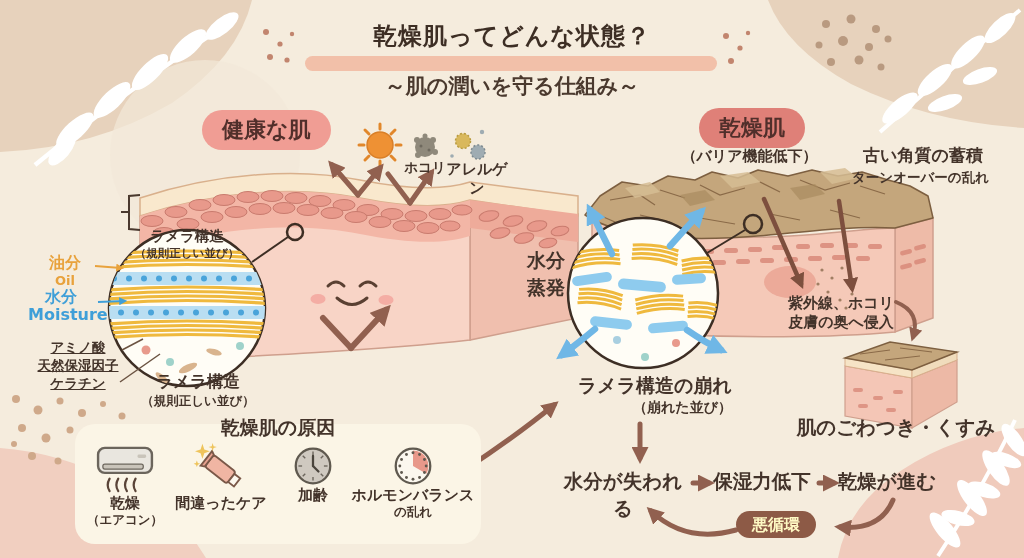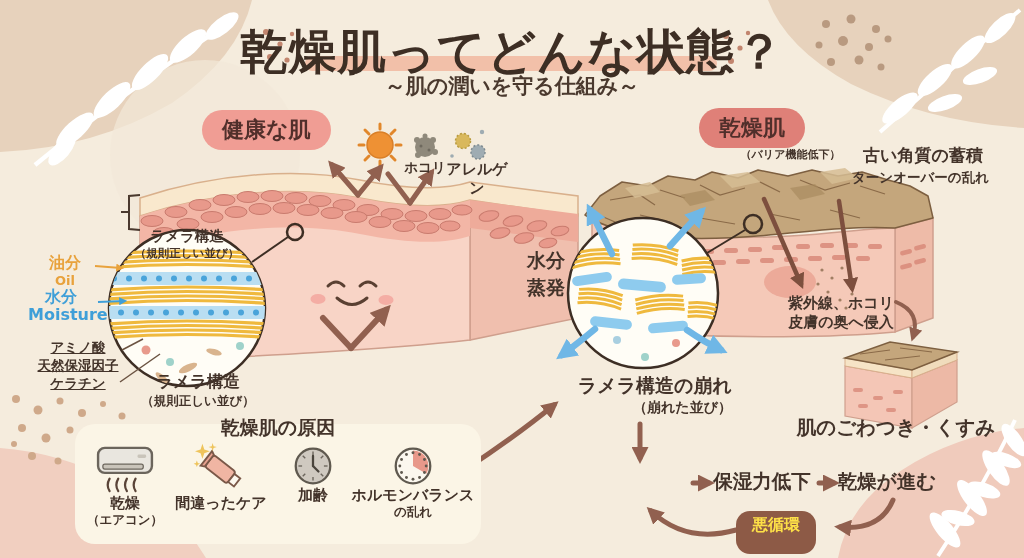--- a/index.html
+++ b/index.html
@@ -4,26 +4,26 @@
 <style>
   html,body{margin:0;padding:0;background:#ddd;}
   #canvas{position:relative;width:1024px;height:558px;background:#f5ecdd;overflow:hidden;
           font-family:"DejaVu Sans","Liberation Sans",sans-serif;color:#43332a;}
   #decor,#art{position:absolute;left:0;top:0;z-index:0;}
   #art{z-index:1;}
   .lab{position:absolute;z-index:2;}
   .ctr{text-align:center;}
   .b{font-weight:700;}
   #t-hl{left:305px;top:56px;width:412px;height:15px;background:#f2c0a9;border-radius:8px;}
-  #t-main{left:0;top:20px;width:1024px;text-align:center;font-size:48px;font-weight:700;letter-spacing:1px;color:#3d2e24;}
+  #t-main{left:0;top:20px;width:1024px;text-align:center;font-size:24px;font-weight:700;letter-spacing:1px;color:#3d2e24;}
   #t-sub{left:0;top:72px;width:1024px;text-align:center;font-size:21px;font-weight:700;color:#4a392e;}
   .pill{padding:5px 20px;border-radius:20px;font-size:22px;font-weight:700;color:#512f2b;}
   #h-pill{left:202px;top:110px;background:#f09d94;}
   #d-pill{left:699px;top:108px;background:#df8078;}
-  #d-pill-sub{left:693px;top:147px;width:195px;font-size:11px;}
+  #d-pill-sub{left:652px;top:147px;width:195px;font-size:15px;}
   #keratin{left:828px;top:144px;width:190px;font-size:17px;}
   #keratin-sub{left:818px;top:169px;width:205px;font-size:13.5px;}
   #stratum{left:0;top:194px;width:126px;font-size:17px;line-height:20px;}
   #stratum .s2{font-size:13px;}
   #dust-label{left:400px;top:159px;width:50px;font-size:13.5px;}
   #allergen-label{left:443px;top:160px;width:68px;font-size:15px;}
   #lam-top{left:114px;top:228px;width:146px;font-size:14.5px;line-height:17px;}
   #lam-top .s2{font-size:11.5px;}
   #oil-label{left:38px;top:254px;width:54px;color:#e8a23c;font-size:16px;line-height:18px;}
   #oil-label .s2{font-size:13px;}
@@ -44,21 +44,21 @@
   .cause{position:absolute;z-index:2;display:flex;flex-direction:column;align-items:center;}
   .cause .lbl{font-size:15px;font-weight:700;}
   .cause .sub{font-size:12.5px;font-weight:700;margin-top:-1px;}
   #c1{left:85px;top:444px;width:80px;}
   #c2{left:166px;top:442px;width:110px;}
   #c3{left:280px;top:446px;width:66px;}
   #c4{left:350px;top:446px;width:126px;}
   #flow1{left:554px;top:468px;width:138px;font-size:19.5px;}
   #flow2{left:710px;top:468px;width:104px;font-size:19.5px;}
   #flow3{left:834px;top:468px;width:106px;font-size:19.5px;}
-  #badge{left:736px;top:511px;width:80px;height:43px;background:#8d5a46;color:#fde047;
+  #badge{left:736px;top:511px;width:80px;height:27px;background:#8d5a46;color:#fef9c3;
          border-radius:14px;text-align:center;font-size:16px;font-weight:700;line-height:27px;}
 </style>
 </head>
 <body>
 
 <div id="canvas">
 
   <svg id="decor" width="1024" height="558" viewBox="0 0 1024 558">
     <path d="M0,0 L252,0 Q238,58 172,103 Q95,148 0,152 Z" fill="#e7d2bc"></path>
     <circle cx="205" cy="155" r="95" fill="#f2e8d8" opacity="0.7"></circle>
@@ -610,17 +610,18 @@
           <circle cx="9.4" cy="29.2" r="1.6"></circle>
         <circle cx="7.5" cy="22" r="1.6"></circle>
           <circle cx="9.4" cy="14.8" r="1.6"></circle>
           <circle cx="14.8" cy="9.4" r="1.6"></circle>
       </g>
     </svg>
     <div class="lbl">ホルモンバランス</div>
     <div class="sub">の乱れ</div>
   </div>
 
+  <div class="lab ctr b" id="flow1">水分が失われる</div>
   <div class="lab ctr b" id="flow2">保湿力低下</div>
   <div class="lab ctr b" id="flow3">乾燥が進む</div>
   <div class="lab" id="badge">悪循環</div>
 
 </div>
 
 </body></html>

